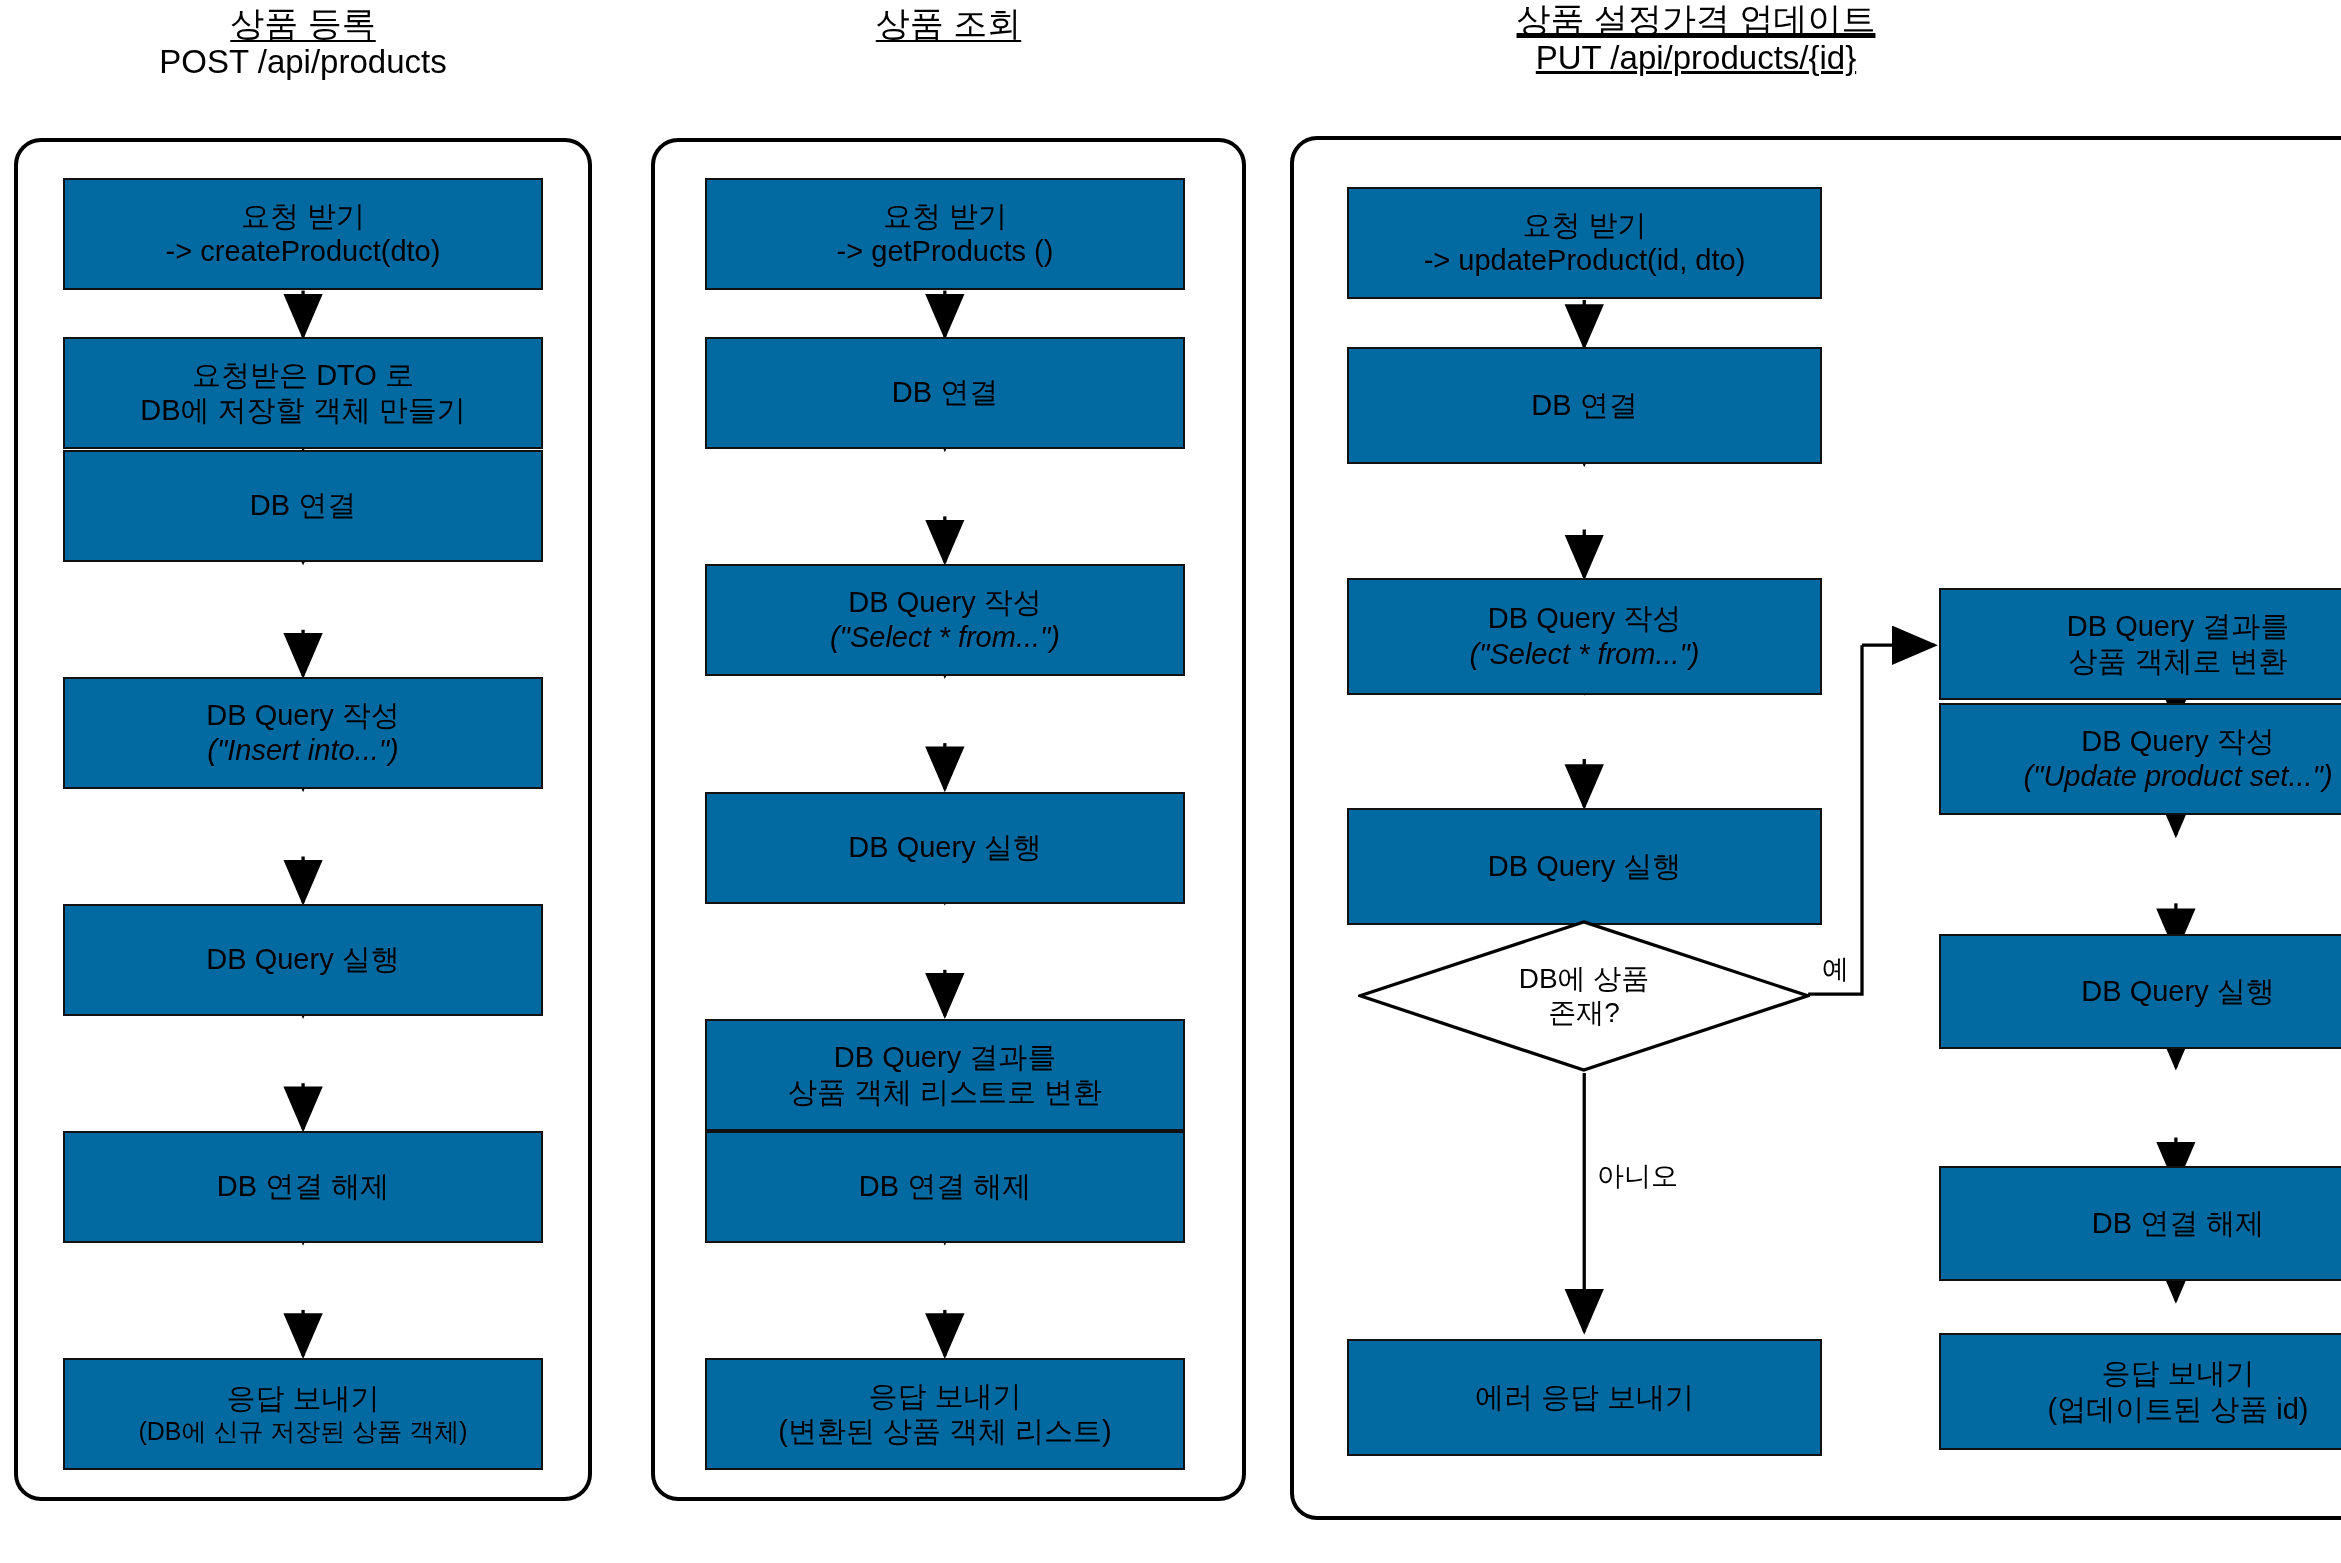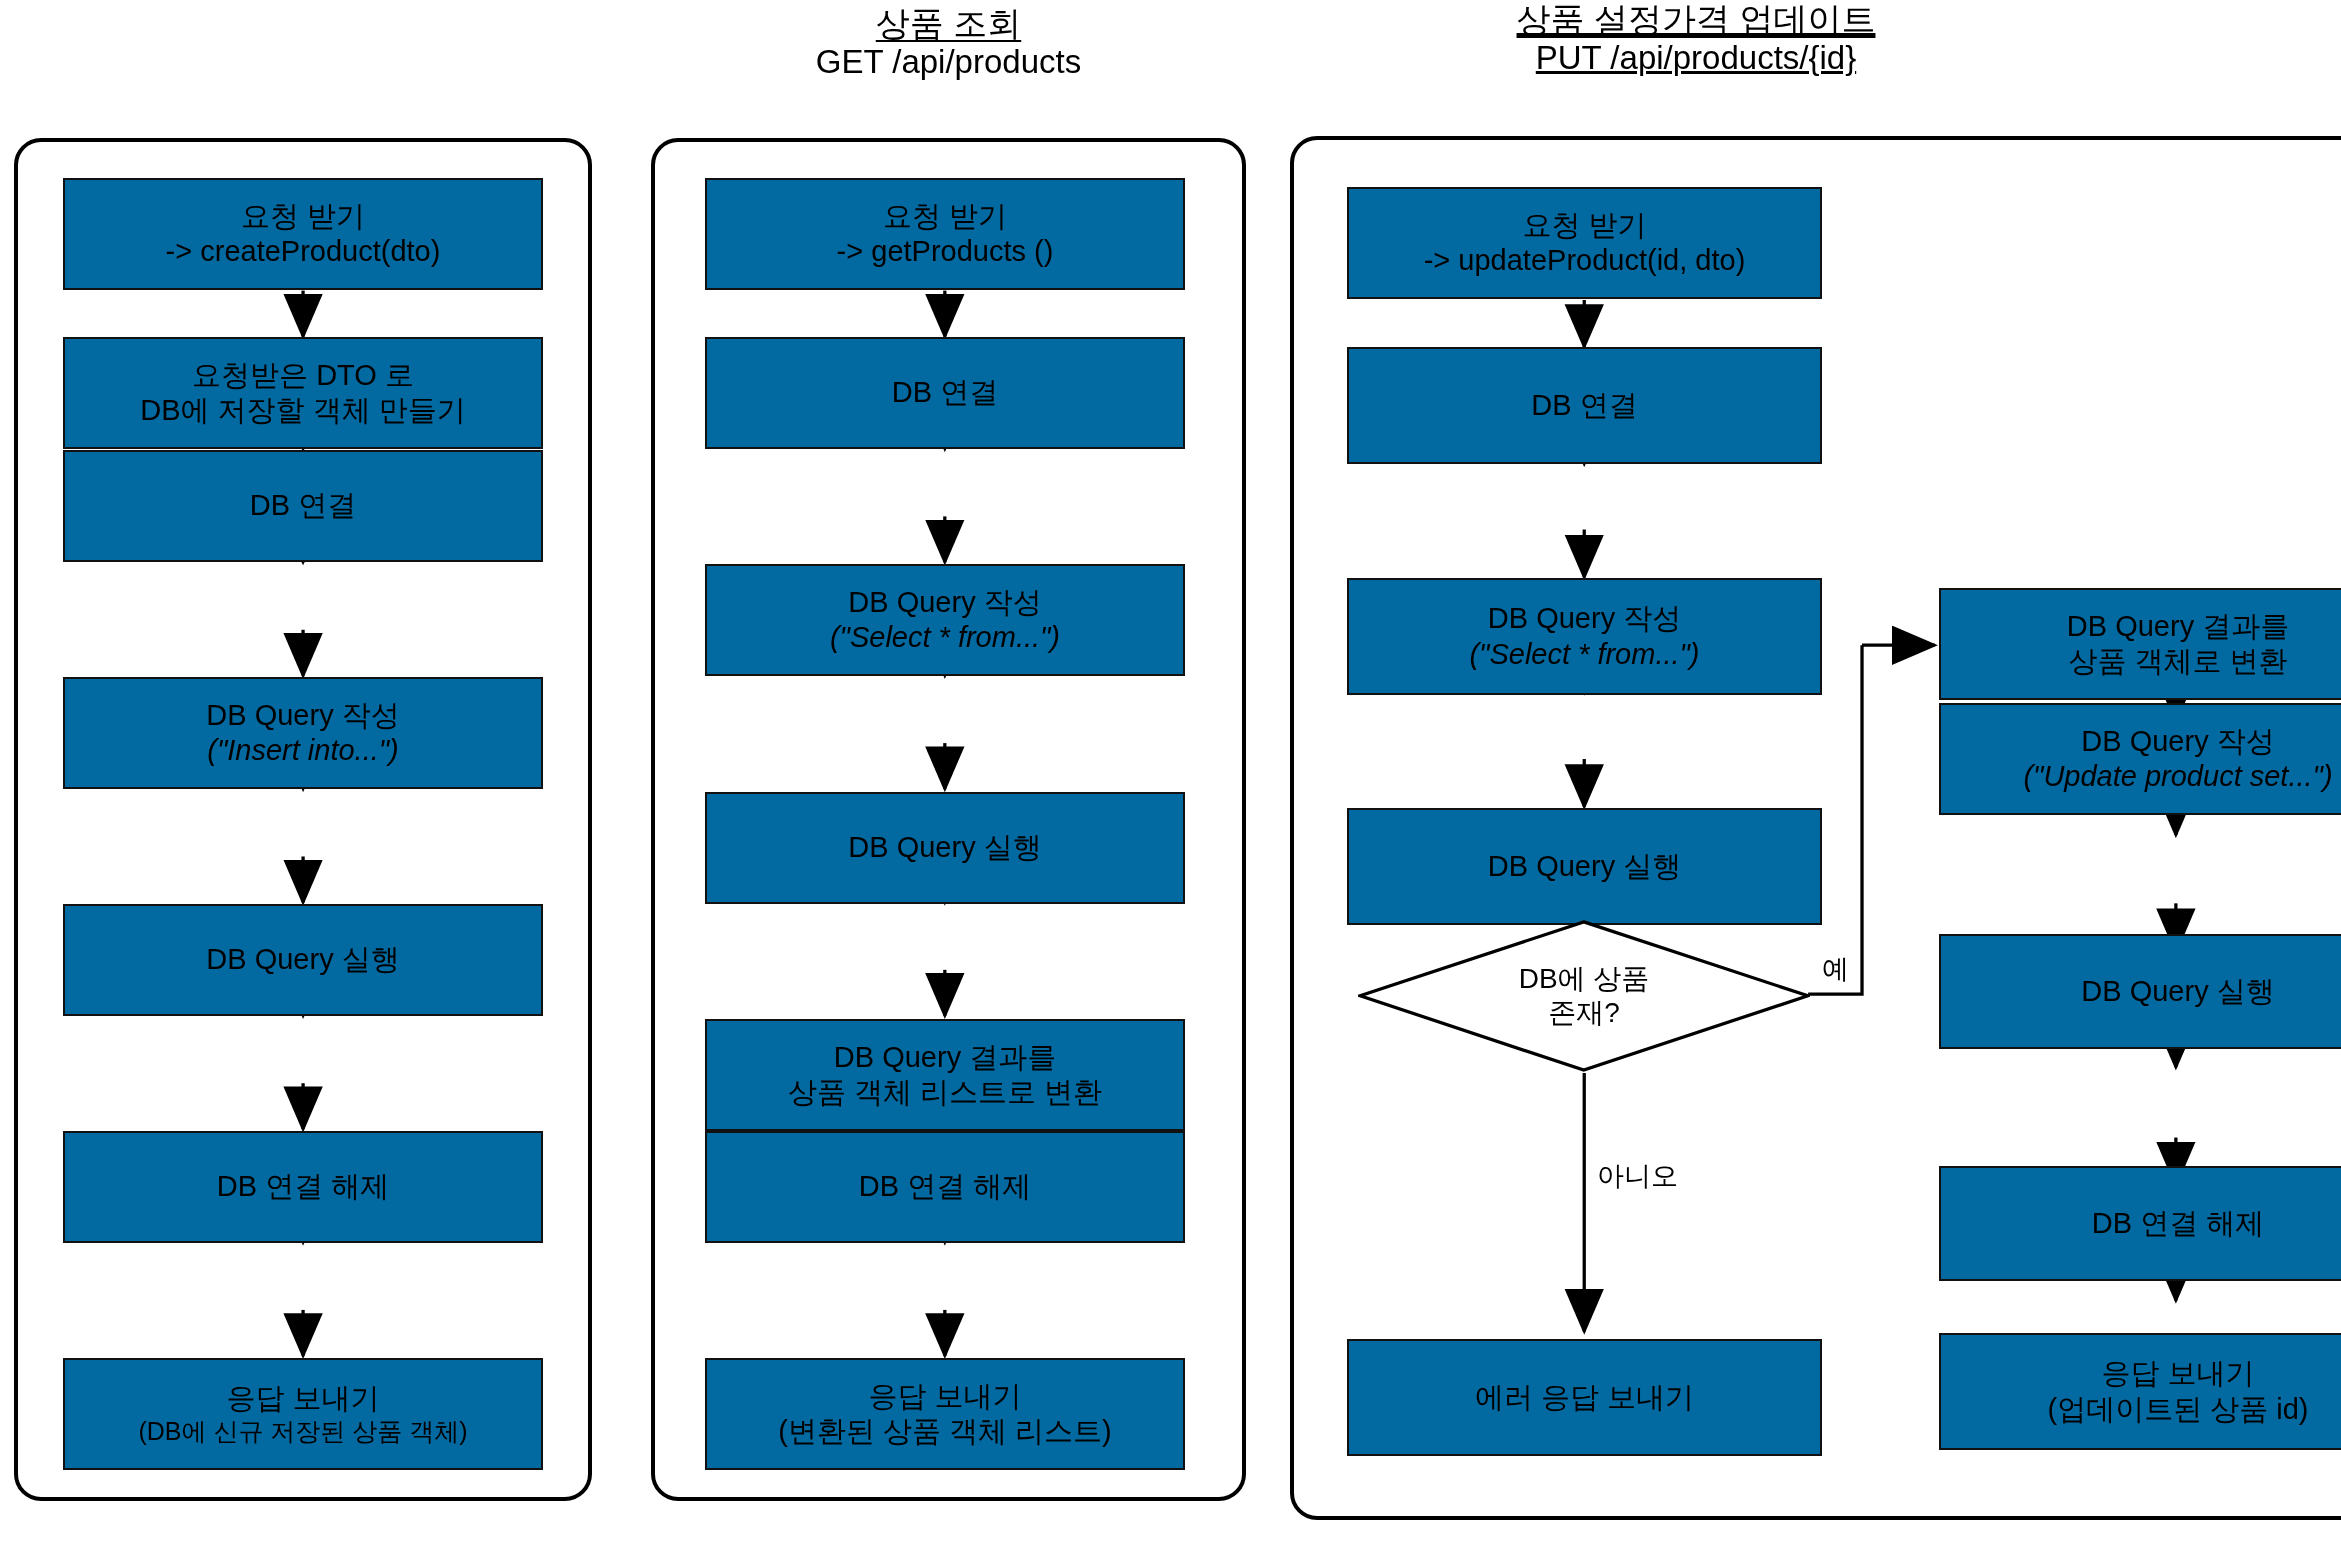--- a/index.html
+++ b/index.html
@@ -82,20 +82,24 @@
     </g>
 
     <g stroke="#000" stroke-width="7" fill="none">
       <path d="M3860 2122 L3975 2122 L3975 1377"></path>
     </g>
     <g stroke="#000" stroke-width="7" fill="none" marker-end="url(#ah)">
       <path d="M3975 1377 L4130 1377"></path>
     </g>
   </svg>
 
+  <div class="hdr" style="left:14px; top:3.7px; width:578px;">
+    <span class="ko">상품 등록</span>
+    <span class="ep">POST /api/products</span>
+  </div>
 
   <div class="group" style="left:14px; top:138px; width:578px; height:1363px;"></div>
 
   <div class="node" style="left:63px; top:178px; width:480px; height:112px;">
     <span>요청 받기</span>
     <span class="l2">-&gt; createProduct(dto)</span>
   </div>
 
   <div class="node" style="left:63px; top:337px; width:480px; height:112px;">
     <span>요청받은 DTO 로</span>
@@ -119,21 +123,20 @@
     <span>DB 연결 해제</span>
   </div>
 
   <div class="node" style="left:63px; top:1358px; width:480px; height:112px;">
     <span>응답 보내기</span>
     <span class="l2 sm">(DB에 신규 저장된 상품 객체)</span>
   </div>
 
   <div class="hdr" style="left:651px; top:3.7px; width:595px;">
     <span class="ko">상품 조회</span>
-    <span class="ep">GET /api/products</span>
   </div>
 
   <div class="group" style="left:651px; top:138px; width:595px; height:1363px;"></div>
 
   <div class="node" style="left:705px; top:178px; width:480px; height:112px;">
     <span>요청 받기</span>
     <span class="l2">-&gt; getProducts ()</span>
   </div>
 
   <div class="node" style="left:705px; top:337px; width:480px; height:112px;">

